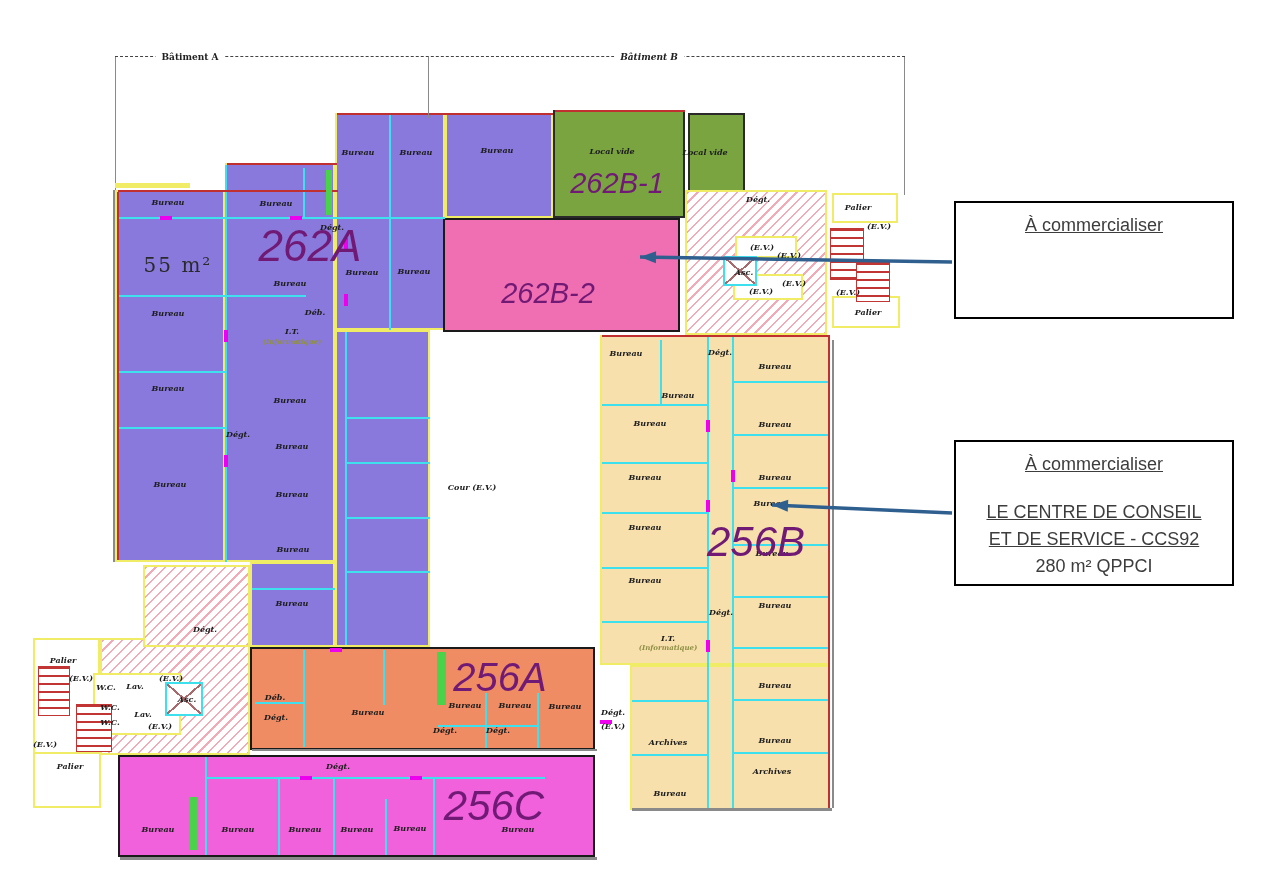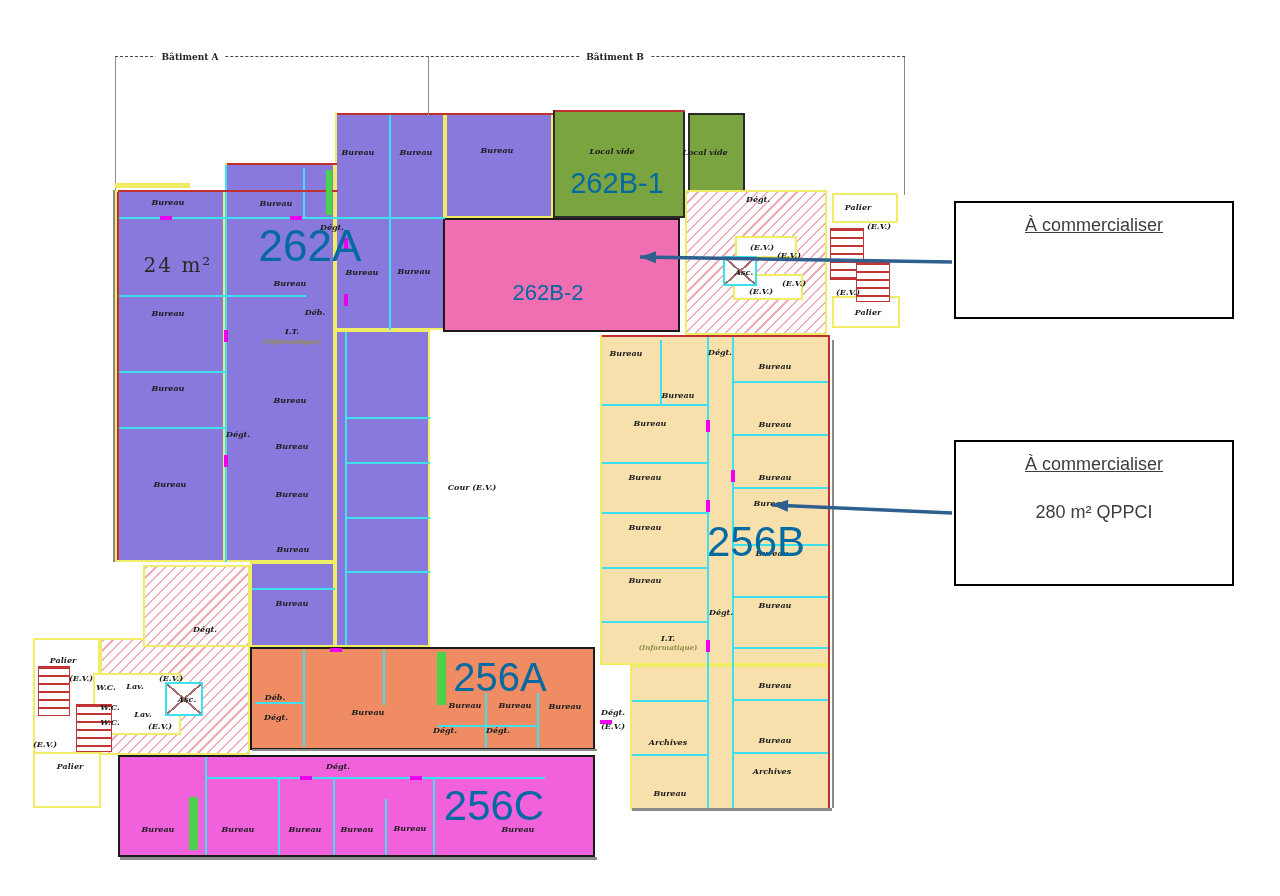--- a/index.html
+++ b/index.html
@@ -33,37 +33,37 @@
   .c-gray{background:#8a8a8a;}
   .c-mag{background:#ee00ee;}
   .c-green{background:#4ad24a;}
   .c-yellow{background:#f0ec66;}
   
   .rlabel{position:absolute;transform:translate(-50%,-50%);
           font:italic bold 8px "DejaVu Serif",serif;color:#1c1c1c;white-space:nowrap;z-index:6;}
   .rlabel.si{font-size:7px;color:#8f8f45;}
   .rlabel.area{font:normal 20px "DejaVu Serif",serif;color:#2a2a2a;letter-spacing:2px;}
   .biglabel{position:absolute;transform:translate(-50%,-50%);
-            font-family:"Liberation Sans",sans-serif;color:#0369a1;white-space:nowrap;z-index:7;}
+            font-family:"Liberation Sans",sans-serif;color:#701a75;white-space:nowrap;z-index:7;font-style:italic;}
   
   .callout{position:absolute;box-sizing:border-box;background:#fff;border:2px solid #000;
            text-align:center;color:#3d3d3d;z-index:10;padding-top:12px;}
   .callout .title{font-size:18px;text-decoration:underline;margin-bottom:24px;}
   .callout .cline{font-size:18px;line-height:27px;}
   .callout .u{text-decoration:underline;}
   #arrow-layer{position:absolute;left:0;top:0;z-index:9;pointer-events:none;}
 </style>
 </head>
 <body>
 
 <div id="stage">
 
   <div class="sheet-line" style="left:115px;top:56px;width:790px;height:0;"></div>
   <span class="bat-label" style="left:190px;top:57px;">Bâtiment A</span>
-  <span class="bat-label" style="left:615px;top:57px;">Bâtiment B</span>
+  <span class="bat-label" style="left:649px;top:57px;font-style:italic;">Bâtiment B</span>
 
   <div id="plan-root">
       <div class="zone z-purple" style="position: absolute; left: 115px; top: 190px; width: 110px; height: 372px;"></div>
       <div class="zone z-purple" style="position: absolute; left: 225px; top: 163px; width: 110px; height: 399px;"></div>
       <div class="zone z-purple" style="position: absolute; left: 335px; top: 113px; width: 110px; height: 217px;"></div>
       <div class="zone z-purple" style="position: absolute; left: 445px; top: 113px; width: 108px; height: 105px;"></div>
       <div class="zone z-purple" style="position: absolute; left: 335px; top: 330px; width: 95px; height: 317px;"></div>
       <div class="zone z-purple" style="position: absolute; left: 250px; top: 562px; width: 85px; height: 85px;"></div>
       <div class="zone z-green" style="position: absolute; left: 553px; top: 110px; width: 132px; height: 108px;"></div>
       <div class="zone z-green" style="position: absolute; left: 688px; top: 113px; width: 57px; height: 85px;"></div>
@@ -242,37 +242,39 @@
       <div class="rlabel" style="position: absolute; left: 762px; top: 247px;">(E.V.)</div>
       <div class="rlabel" style="position: absolute; left: 789px; top: 255px;">(E.V.)</div>
       <div class="rlabel" style="position: absolute; left: 794px; top: 283px;">(E.V.)</div>
       <div class="rlabel" style="position: absolute; left: 761px; top: 291px;">(E.V.)</div>
       <div class="rlabel" style="position: absolute; left: 848px; top: 292px;">(E.V.)</div>
       <div class="rlabel" style="position: absolute; left: 81px; top: 678px;">(E.V.)</div>
       <div class="rlabel" style="position: absolute; left: 171px; top: 678px;">(E.V.)</div>
       <div class="rlabel" style="position: absolute; left: 160px; top: 726px;">(E.V.)</div>
       <div class="rlabel" style="position: absolute; left: 45px; top: 744px;">(E.V.)</div>
       <div class="rlabel" style="position: absolute; left: 613px; top: 726px;">(E.V.)</div>
-      <div class="rlabel area" style="position: absolute; left: 178px; top: 265px;">24  m²</div>
+      <div class="rlabel area" style="position: absolute; left: 178px; top: 265px;">55  m²</div>
       <div class="biglabel" style="font-size: 44px; position: absolute; left: 310px; top: 246px;">262A</div>
       <div class="biglabel" style="font-size: 29px; position: absolute; left: 617px; top: 183px;">262B-1</div>
-      <div class="biglabel" style="font-size: 22px; position: absolute; left: 548px; top: 293px;">262B-2</div>
+      <div class="biglabel" style="font-size: 29px; position: absolute; left: 548px; top: 293px;">262B-2</div>
       <div class="biglabel" style="font-size: 42px; position: absolute; left: 756px; top: 542px;">256B</div>
       <div class="biglabel" style="font-size: 40px; position: absolute; left: 500px; top: 677px;">256A</div>
       <div class="biglabel" style="font-size: 42px; position: absolute; left: 494px; top: 806px;">256C</div>
     </div>
 
   <svg id="arrow-layer" width="1280" height="896">
       <line x1="952" y1="262" x2="640" y2="257" stroke="#2f5f8f" stroke-width="3.5"></line>
       <polygon points="640,257 656.0940873276558,251.25714765209898 655.9018043249358,263.25560702182077" fill="#2f5f8f"></polygon>
       <line x1="952" y1="513" x2="772" y2="505" stroke="#2f5f8f" stroke-width="3.5"></line>
       <polygon points="772,505 788.2506245851837,499.7163269791343 787.717817221735,511.70449265672875" fill="#2f5f8f"></polygon>
     </svg>
 
   <div class="callout" id="callout-0" style="position: absolute; left: 954px; top: 201px; width: 280px; height: 118px;">
     <div class="title">À commercialiser</div>
   </div>
 
   <div class="callout" id="callout-1" style="position: absolute; left: 954px; top: 440px; width: 280px; height: 146px;">
     <div class="title">À  commercialiser</div>
+    <div class="cline u">LE CENTRE DE CONSEIL</div>
+    <div class="cline u">ET DE SERVICE - CCS92</div>
     <div class="cline">280 m² QPPCI</div>
   </div>
 </div>
 
 </body></html>

